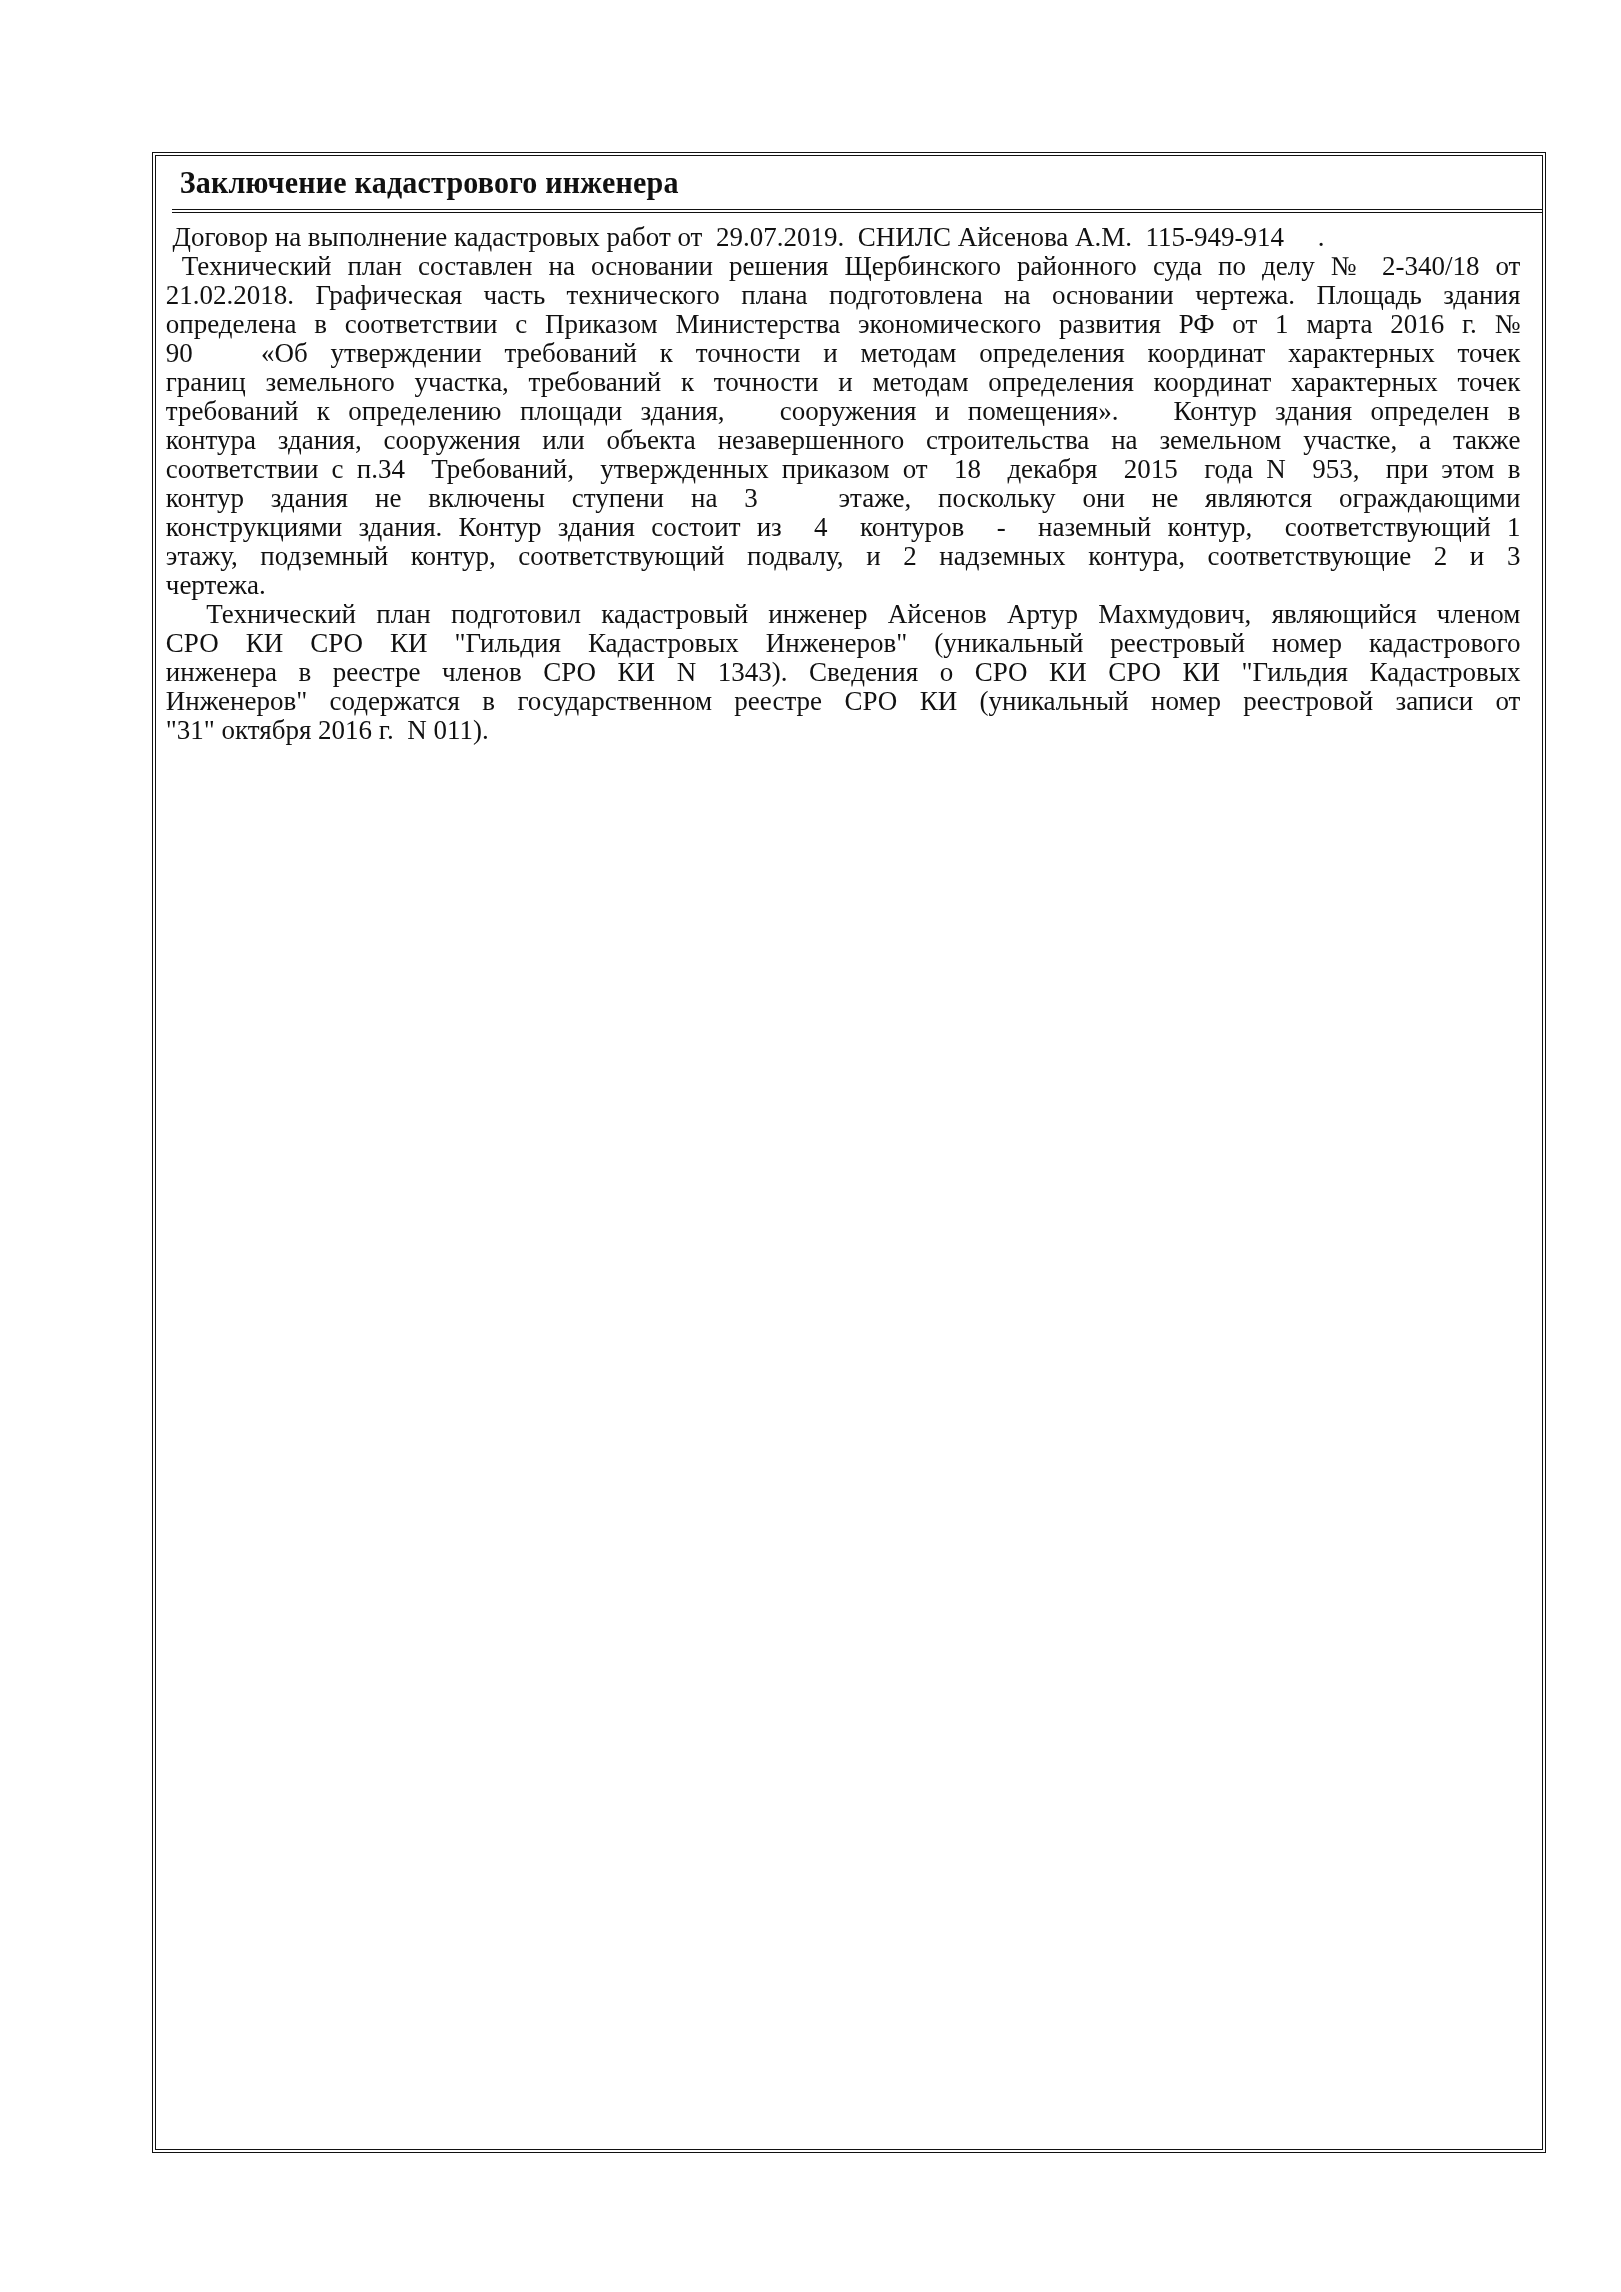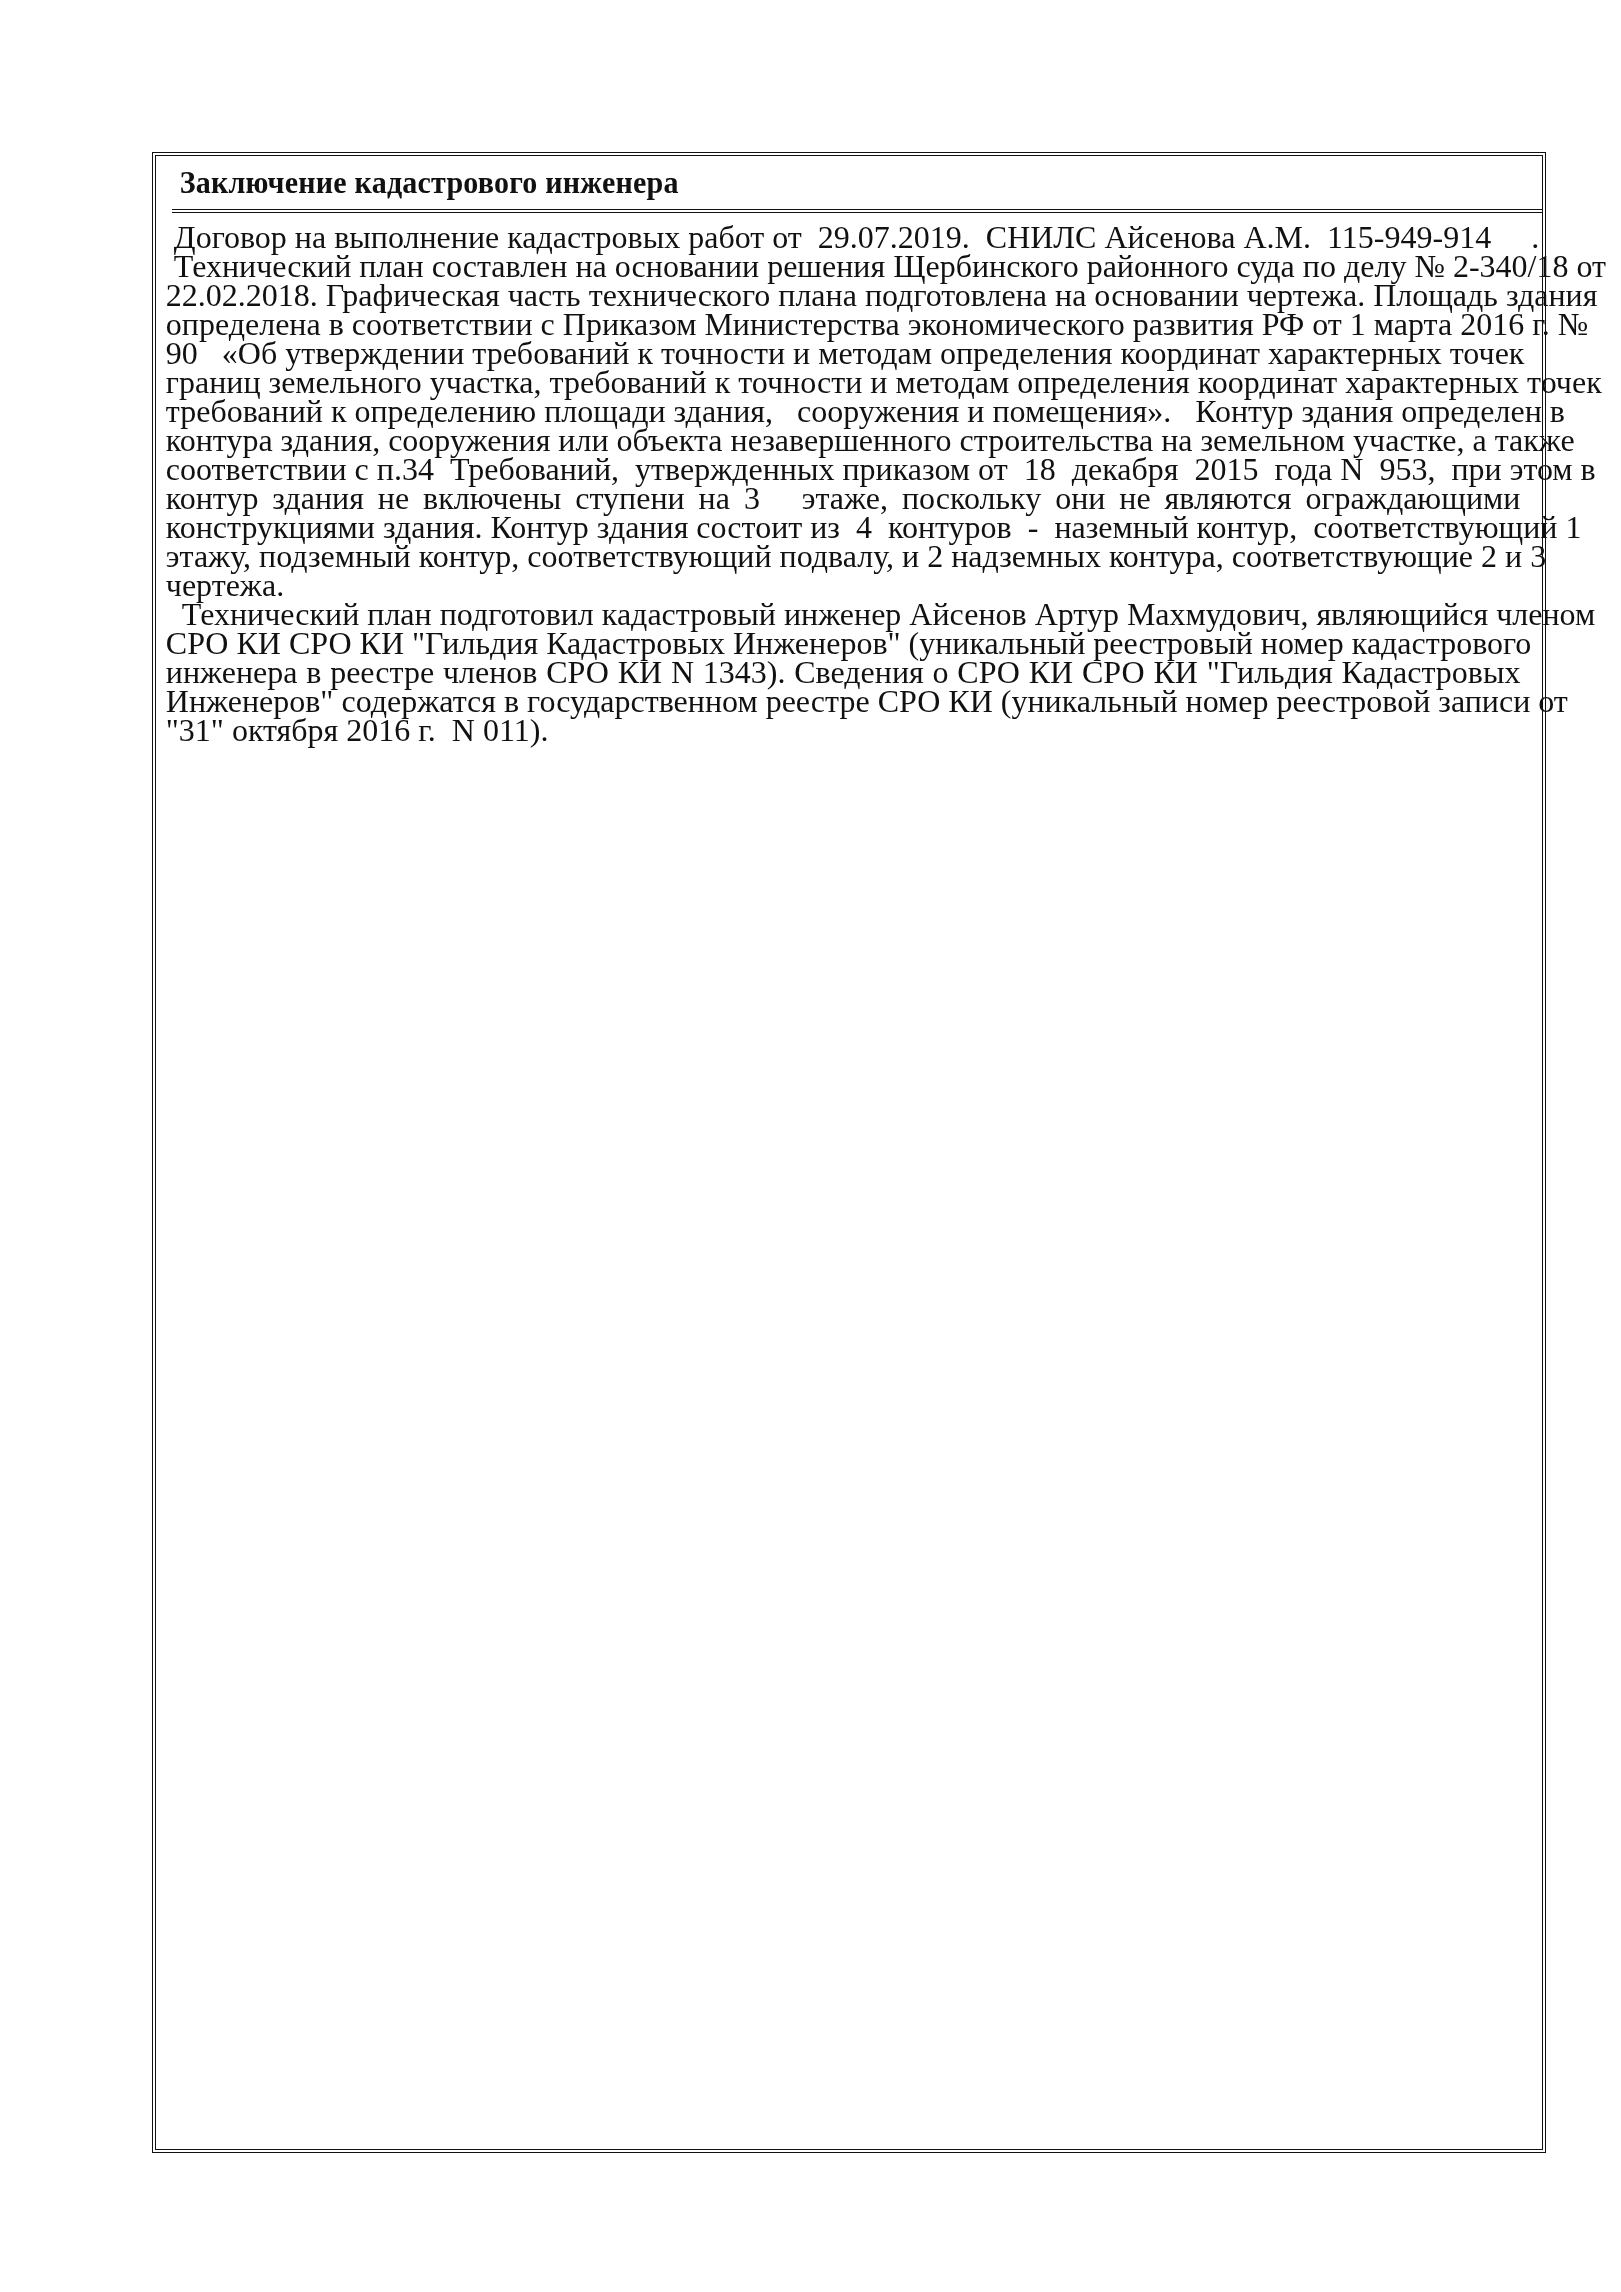--- a/index.html
+++ b/index.html
@@ -40,21 +40,21 @@
     font-weight: bold;
     font-size: 31px;
     letter-spacing: 0.2px;
     transform: scaleX(0.97);
   }
   .body-text {
     position: absolute;
     left: 9.8px;
     right: 21.6px;
     top: 67px;
-    font-size: 32px;
+    font-size: 27px;
     line-height: 29px;
     text-align: justify;
   }
   .line {
     display: block;
     white-space: pre;
     text-align-last: justify;
     text-align: justify;
     height: 29px;
     overflow: visible;
@@ -75,21 +75,21 @@
   </div>
 
   <div class="body-text">
 
     <div class="para">
       <span class="line last"> Договор на выполнение кадастровых работ от  29.07.2019.  СНИЛС Айсенова А.М.  115-949-914     .</span>
     </div>
 
     <div class="para">
       <span class="line"> Технический план составлен на основании решения Щербинского районного суда по делу № 2-340/18 от</span>
-      <span class="line">22.02.2018. Графическая часть технического плана подготовлена на основании чертежа. Площадь здания</span>
+      <span class="line">21.02.2018. Графическая часть технического плана подготовлена на основании чертежа. Площадь здания</span>
       <span class="line">определена в соответствии с Приказом Министерства экономического развития РФ от 1 марта 2016 г. №</span>
       <span class="line">90   «Об утверждении требований к точности и методам определения координат характерных точек</span>
       <span class="line">границ земельного участка, требований к точности и методам определения координат характерных точек</span>
       <span class="line">требований к определению площади здания,   сооружения и помещения».   Контур здания определен в</span>
       <span class="line">контура здания, сооружения или объекта незавершенного строительства на земельном участке, а также</span>
       <span class="line">соответствии с п.34  Требований,  утвержденных приказом от  18  декабря  2015  года N  953,  при этом в</span>
       <span class="line">контур здания не включены ступени на 3   этаже, поскольку они не являются ограждающими</span>
       <span class="line">конструкциями здания. Контур здания состоит из  4  контуров  -  наземный контур,  соответствующий 1</span>
       <span class="line">этажу, подземный контур, соответствующий подвалу, и 2 надземных контура, соответствующие 2 и 3</span>
       <span class="line last">чертежа.</span>

